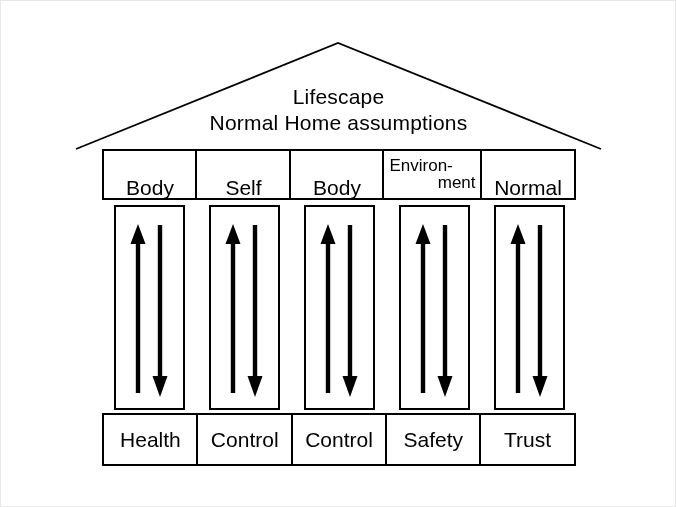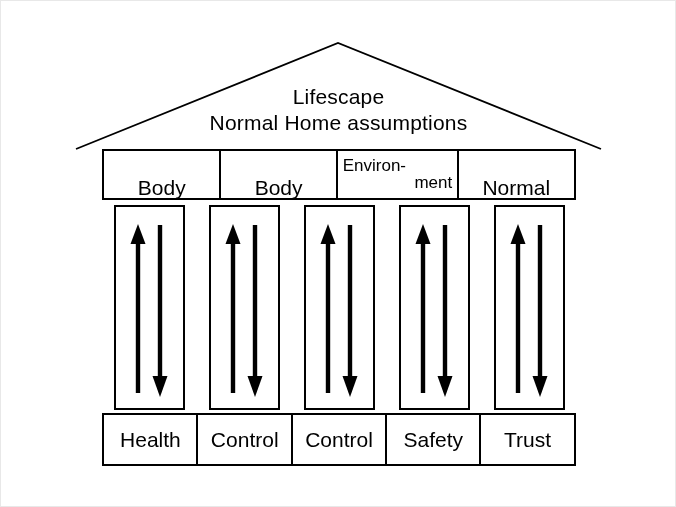--- a/index.html
+++ b/index.html
@@ -151,20 +151,23 @@
   <div class="roof-text">
     <span class="line1">Lifescape</span>
     <span class="line2">Normal Home assumptions</span>
   </div>
 
   <div class="capital-row">
     <div class="cap-box">
       <span>Body</span>
     </div>
     <div class="cap-box">
+      <span>Self</span>
+    </div>
+    <div class="cap-box">
       <span>Body</span>
     </div>
     <div class="cap-box two-line">
       <span class="l1">Environ-</span>
       <span class="l2">ment</span>
     </div>
     <div class="cap-box">
       <span>Normal</span>
     </div>
   </div>

